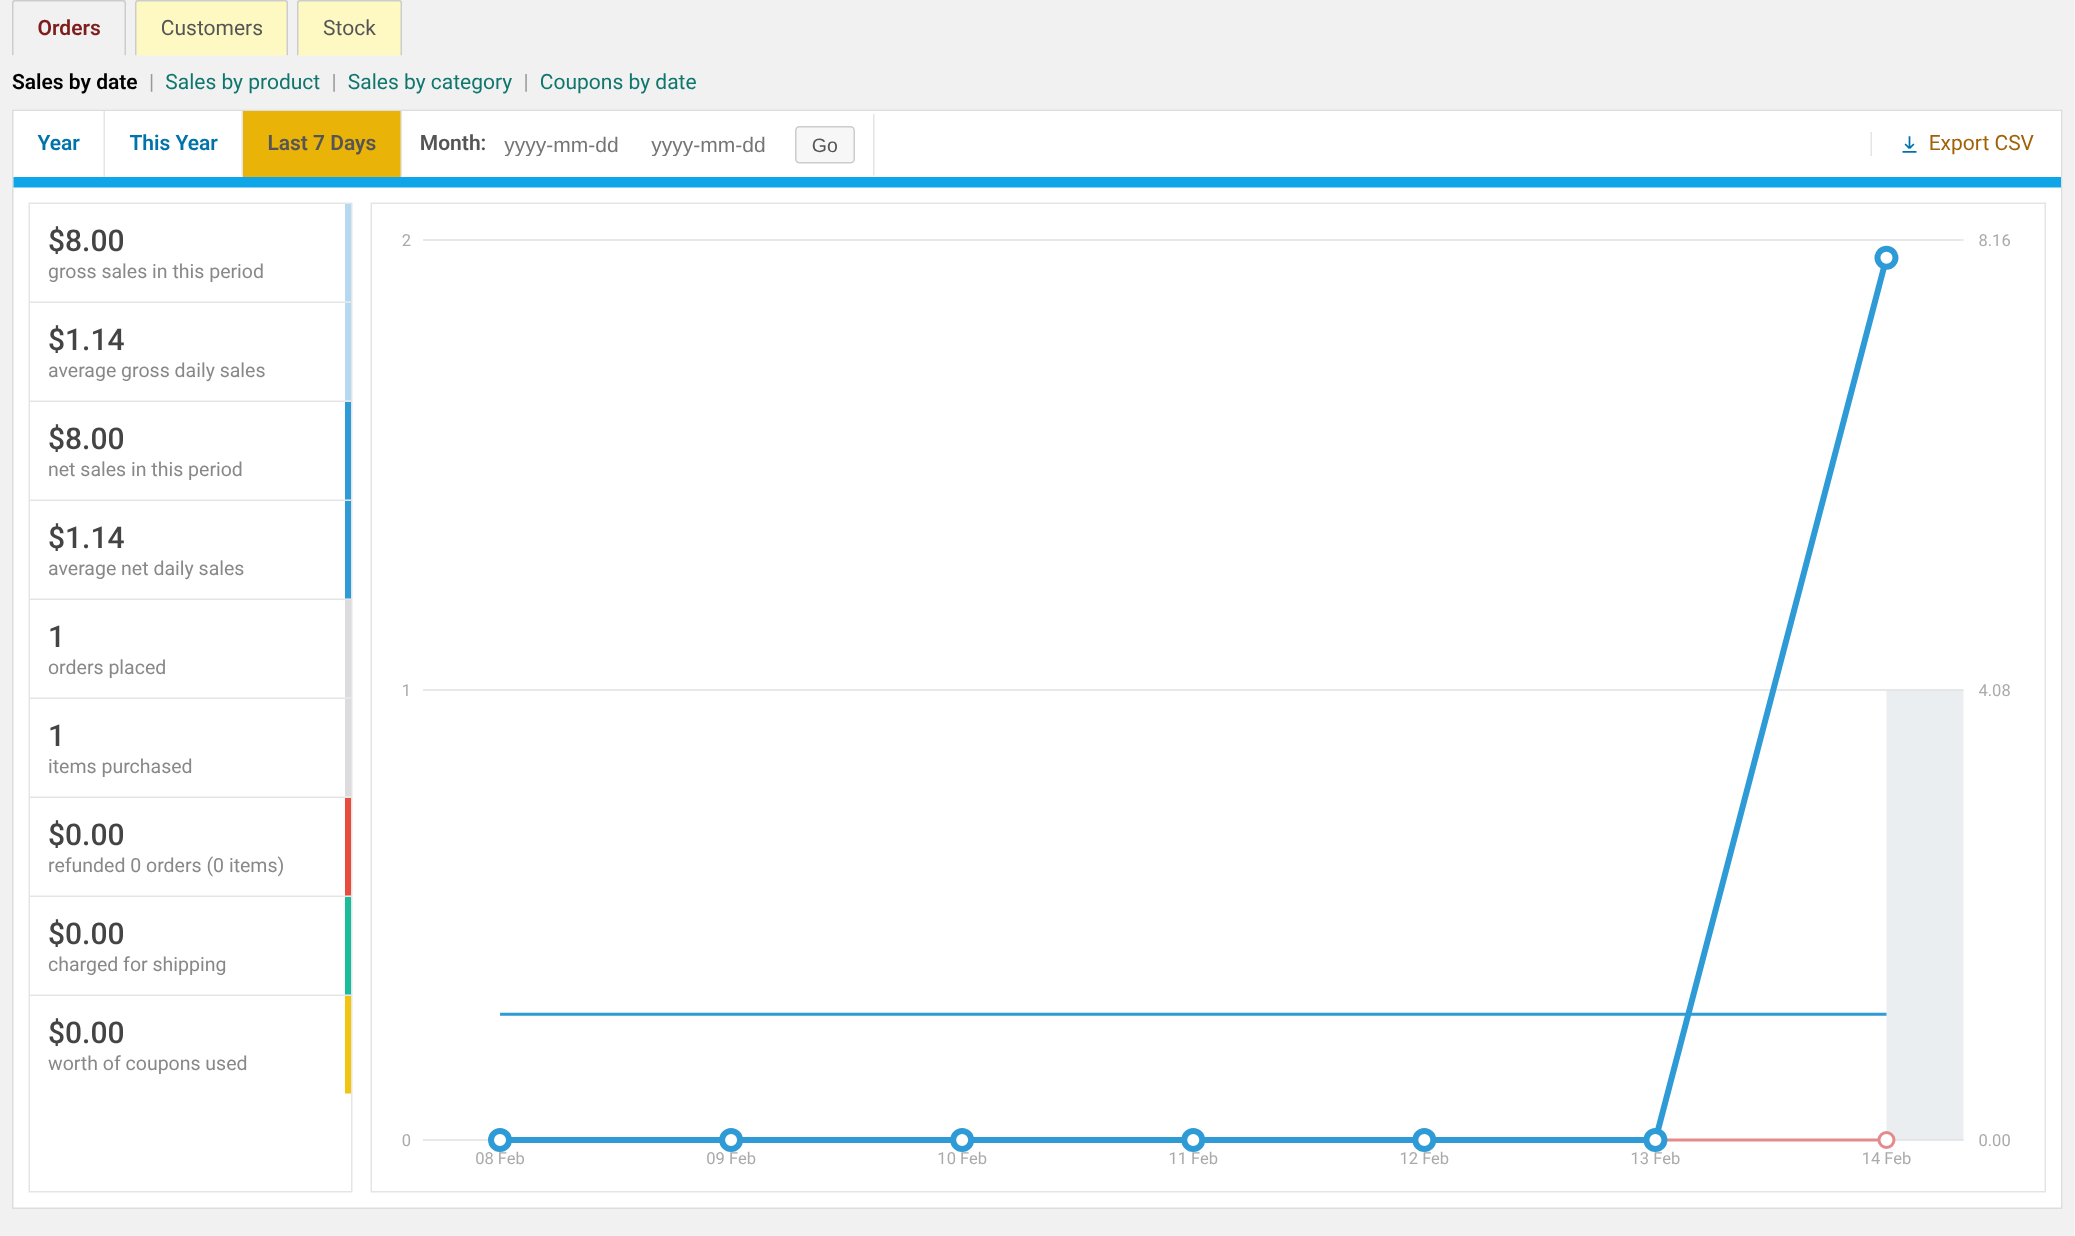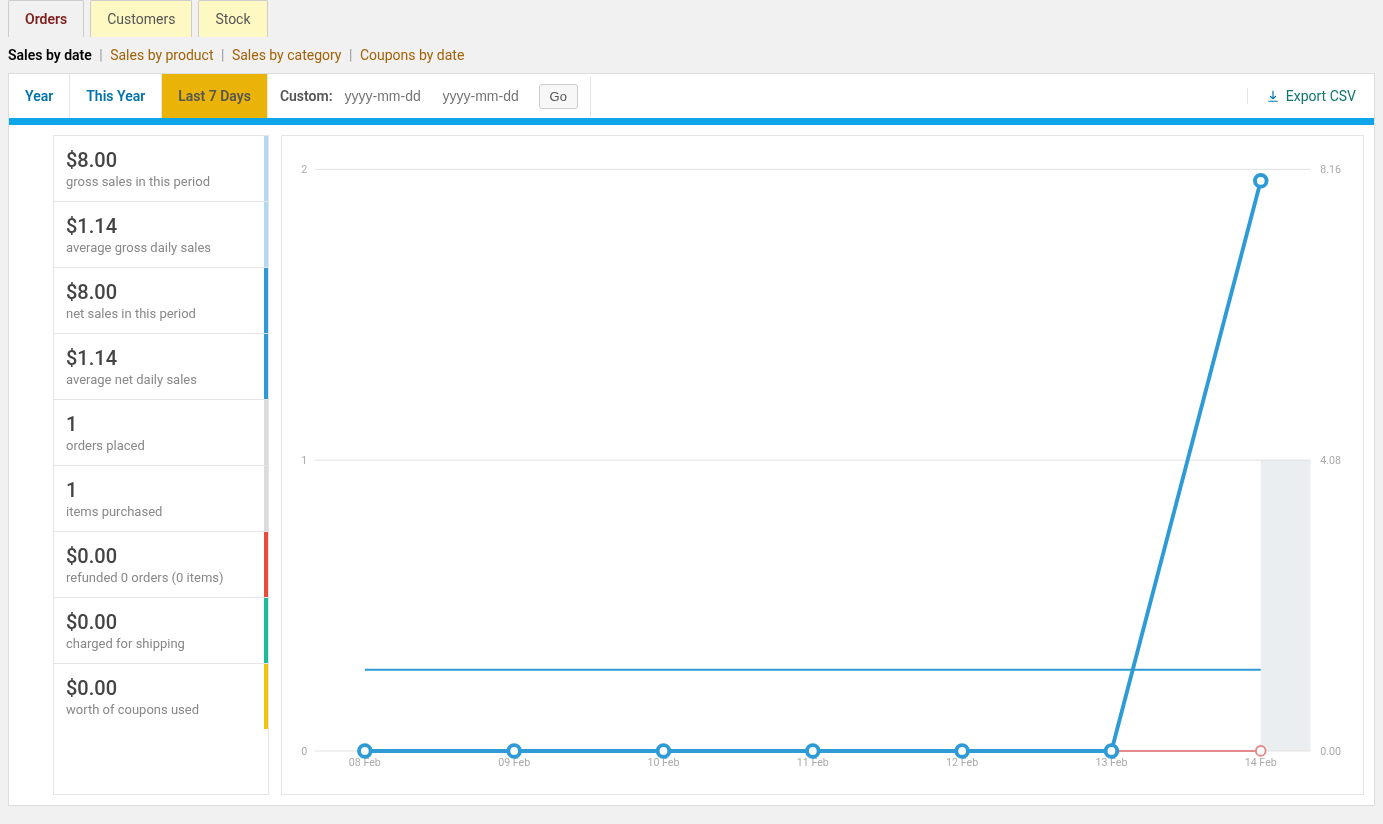--- a/index.html
+++ b/index.html
@@ -29,21 +29,21 @@
     background: #f1f1f1;
     color: #7f1d1d;
     font-weight: 600;
     border-color: #ccc;
   }
   .subnav {
     padding: 10px 8px;
     font-size: 14px;
   }
   .subnav a {
-    color: #a16207;
+    color: #0f766e;
     text-decoration: none;
     cursor: pointer;
   }
   .subnav .active {
     color: #000;
     font-weight: 600;
   }
   .subnav .sep { color: #999; margin: 0 4px; }
   .panel {
     background: #fff;
@@ -91,35 +91,34 @@
     font-size: 13px;
     cursor: pointer;
     color: #555;
   }
   .export {
     margin-left: auto;
     display: flex;
     align-items: center;
     gap: 6px;
     padding: 0 18px;
-    color: #0f766e;
+    color: #a16207;
     font-size: 14px;
     cursor: pointer;
     border-left: 1px solid #e5e5e5;
   }
   .export svg { width: 14px; height: 14px; }
   .content {
     display: flex;
     padding: 10px;
     gap: 12px;
   }
   .stats {
     width: 216px;
     border: 1px solid #e5e5e5;
-    margin-left: 34px;
   }
   .stat {
     position: relative;
     padding: 12px 12px 12px 12px;
     border-bottom: 1px solid #e5e5e5;
     cursor: pointer;
   }
   .stat:last-child { border-bottom: none; }
   .stat::after {
     content: '';
@@ -160,21 +159,21 @@
   <a>Coupons by date</a>
 </div>
 
 <div class="panel">
 
   <div class="range-bar">
     <div class="range-tab">Year</div>
     <div class="range-tab">This Year</div>
     <div class="range-tab active">Last 7 Days</div>
     <div class="range-custom">
-      <span class="range-custom-label">Custom:</span>
+      <span class="range-custom-label">Month:</span>
       <input class="date-input" placeholder="yyyy-mm-dd" style="">
       <input class="date-input" placeholder="yyyy-mm-dd" style="">
       <button class="go-btn">Go</button>
     </div>
     <div class="export">
       <svg viewBox="0 0 24 24" fill="none" stroke="#0073aa" stroke-width="2">
           <path d="M12 3v14m0 0l-5-5m5 5l5-5M4 21h16"></path>
         </svg>
       <span>Export CSV</span>
     </div>

